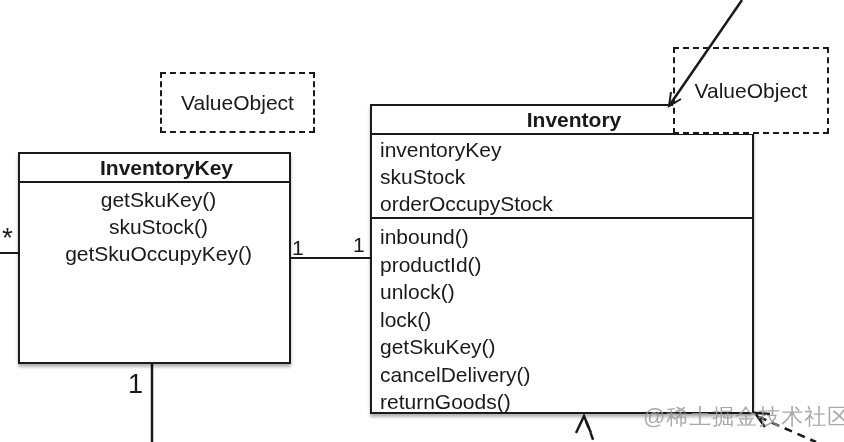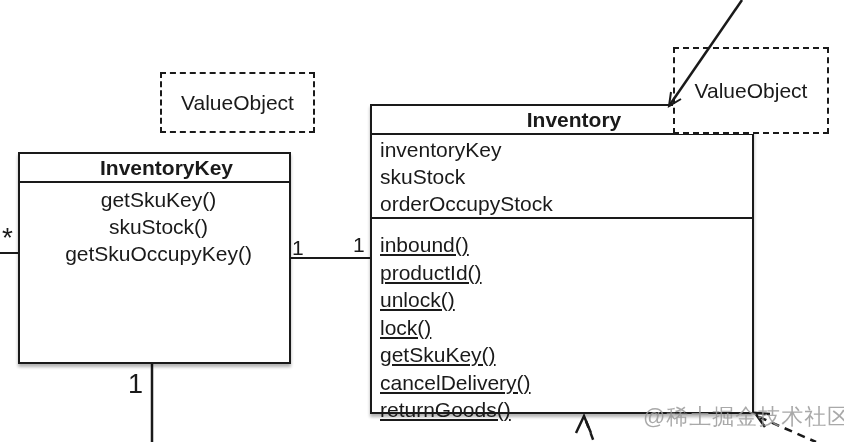--- a/index.html
+++ b/index.html
@@ -20,21 +20,21 @@
   #inventorykey .cls-title{height:27px;line-height:27px;}
   #inventorykey .attrs{height:90px;border-bottom:2px solid #1a1a1a;padding-top:2px;}
   #inventorykey .attrs .row{line-height:30px;}
   #inventorykey .methods{padding-top:3px;}
   #inventorykey .methods .row{line-height:27px;text-align:center;}
 
   #inventory{left:370px;top:104px;width:380px;height:306px;}
   #inventory .cls-title{height:27px;line-height:27px;}
   #inventory .attrs{height:81px;border-bottom:2px solid #1a1a1a;padding-top:1px;}
   #inventory .attrs .row{line-height:27px;}
-  #inventory .methods{padding-top:12px;text-decoration:underline;}
+  #inventory .methods{padding-top:4px;}
   #inventory .methods .row{line-height:27.5px;}
 
   .stereo{position:absolute;border:2px dashed #1a1a1a;background:#fff;text-align:center;
           font-size:21px;z-index:4;}
   #valueobject{left:160px;top:72px;width:151px;height:57px;line-height:57px;}
   #aggregation{left:673px;top:47px;width:152px;height:83px;line-height:83px;}
 
   .mult{position:absolute;z-index:5;font-size:21px;line-height:1;}
   #mult-star{left:2px;top:224px;font-size:28px;}
   #mult-assoc-left{left:292px;top:237px;}

